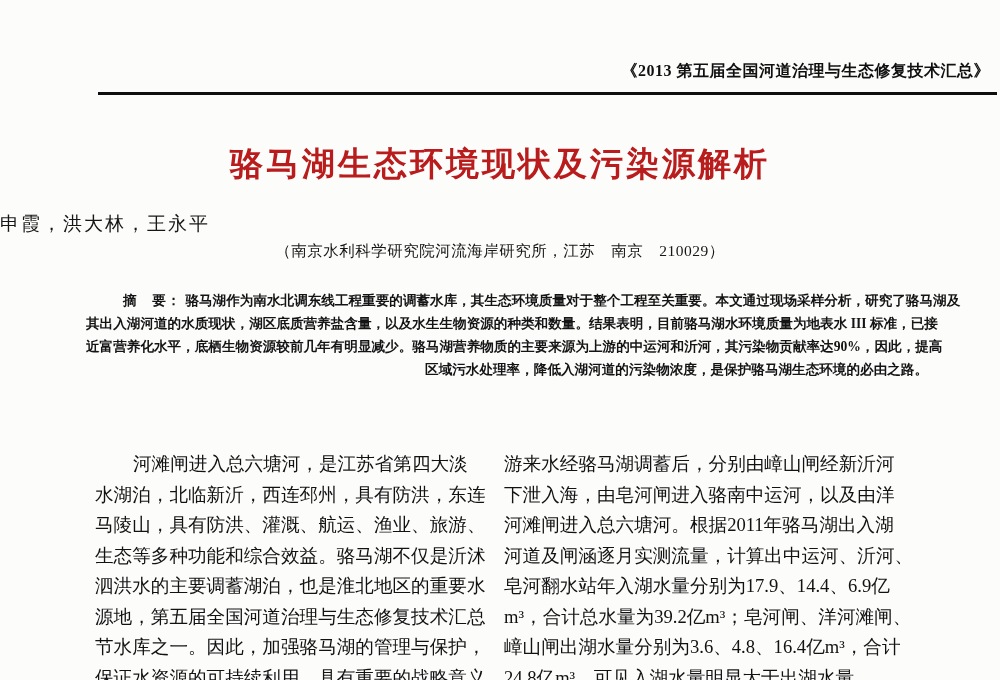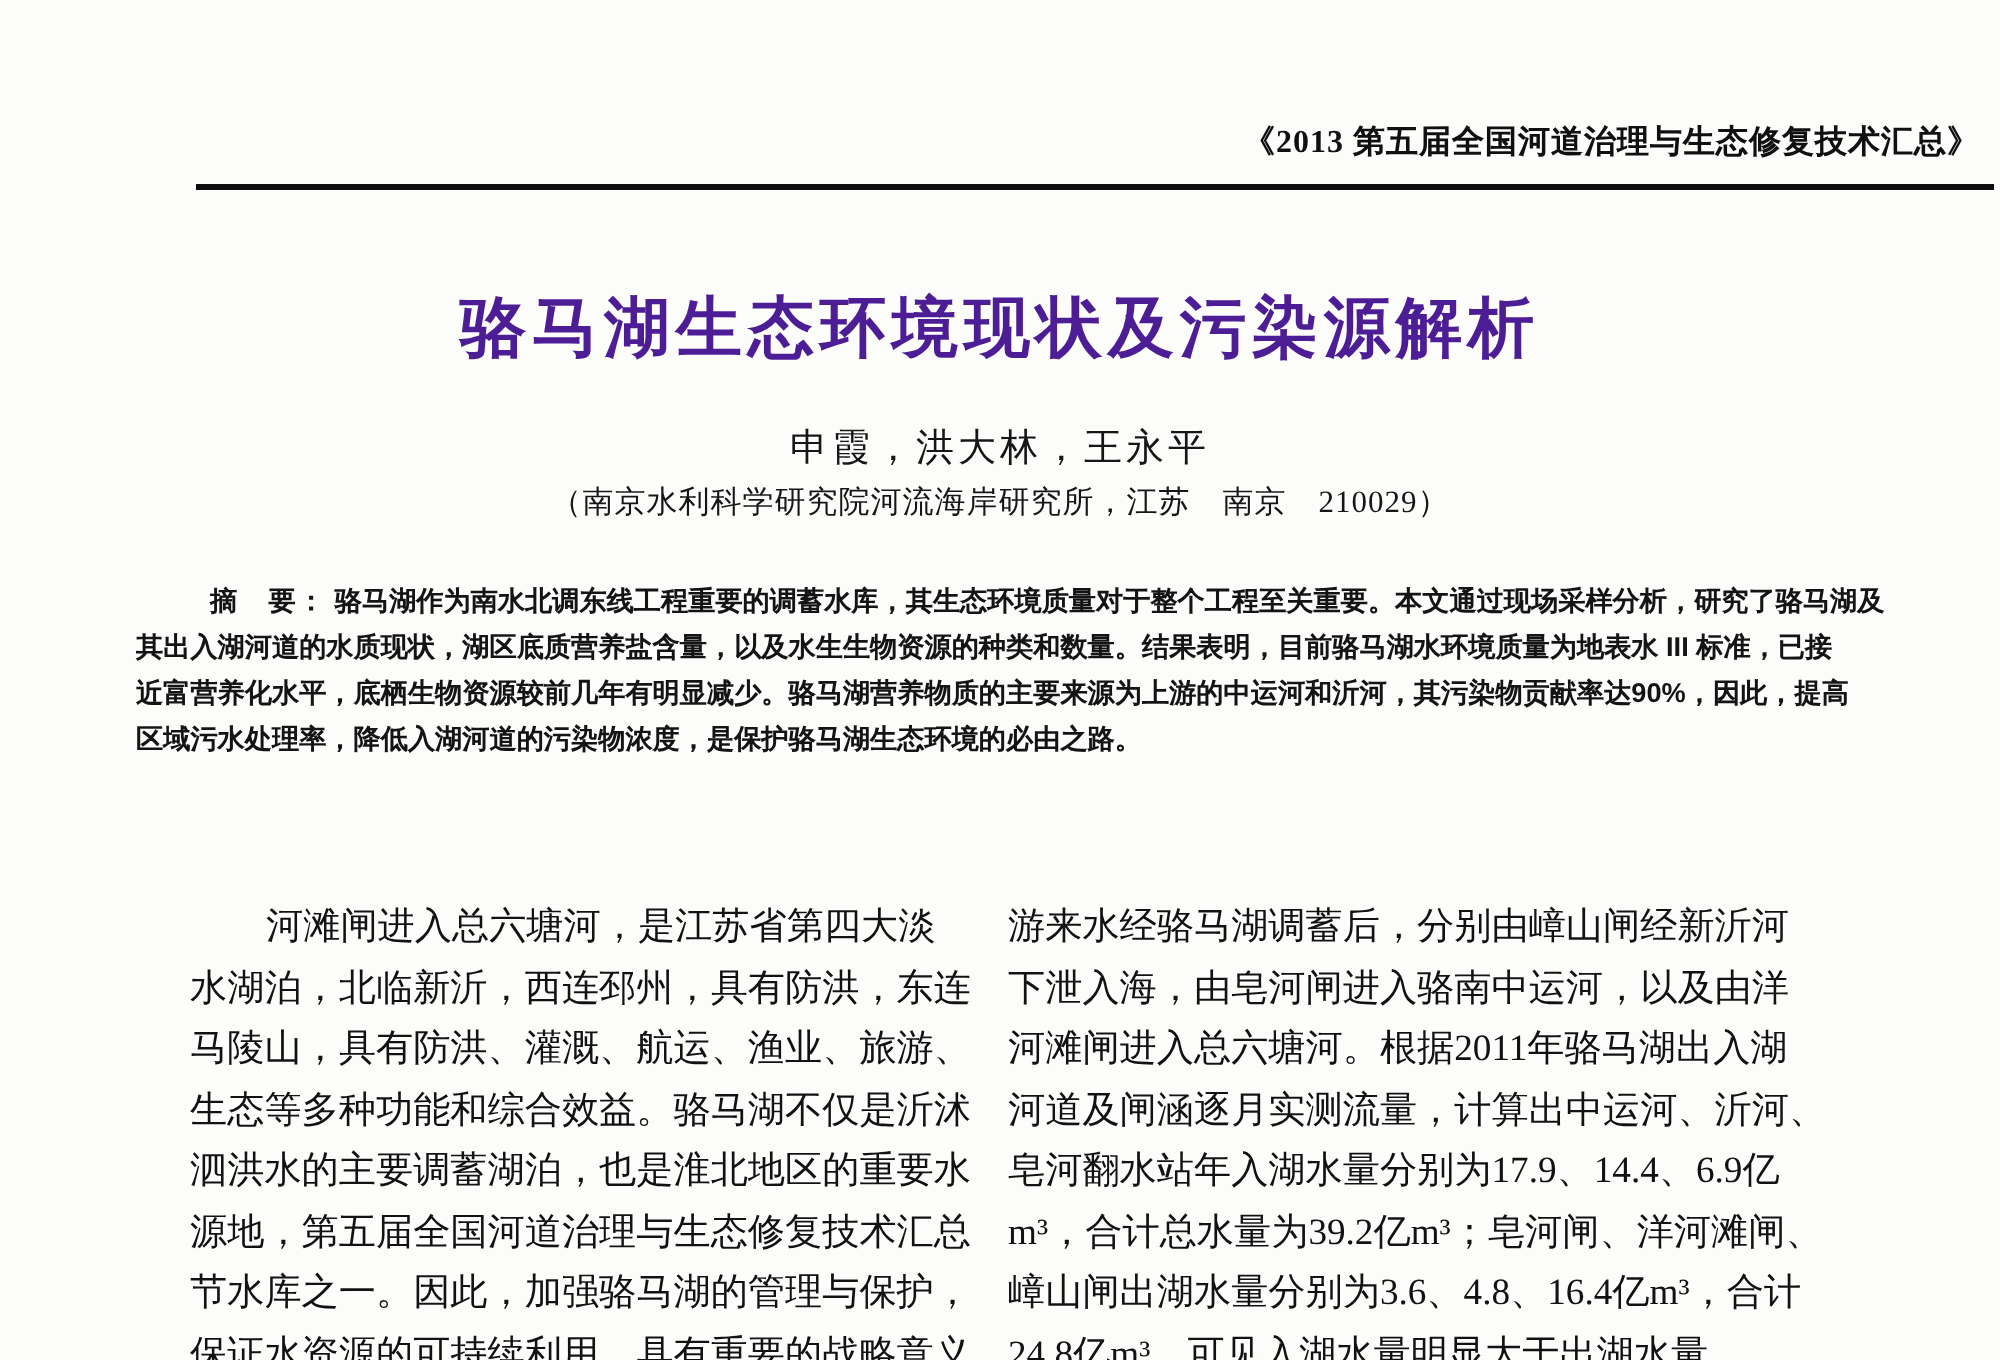--- a/index.html
+++ b/index.html
@@ -20,37 +20,38 @@
   }
   .header-rule{
     position:absolute;top:92px;left:98px;width:899px;height:2.5px;
     background:#0e0e0e;
   }
   .paper-title{
     position:absolute;top:142px;left:0;width:100%;
     text-align:center;
     font-family:"DejaVu Sans", sans-serif;
     font-weight:bold;font-size:33px;letter-spacing:3px;
-    color:#4c1d95;white-space:nowrap;
+    color:#b91c1c;white-space:nowrap;
   }
   .authors{
     position:absolute;top:211px;left:0;width:100%;
-    text-align:center;font-size:19px;letter-spacing:2px;
+    font-size:19px;letter-spacing:2px;
     color:#161616;white-space:nowrap;
   }
   .affiliation{
     position:absolute;top:241px;left:0;width:100%;
     text-align:center;font-size:15.5px;letter-spacing:0.5px;
     color:#161616;white-space:nowrap;
   }
   .abstract{
-    position:absolute;top:289px;left:68px;width:842px;
-    font-family:Liberation Sans, sans-serif;
+    position:absolute;top:289px;left:86px;width:842px;
+    font-family:Liberation Serif, serif;
     font-weight:bold;font-size:13.6px;line-height:23px;
     color:#141414;
+    text-align:right;
   }
   .abstract .a-line{white-space:nowrap;overflow:visible;}
   .abstract .a-line.first{padding-left:37px;}
   .abstract .abstract-label{letter-spacing:1px;margin-right:4px;}
   .keywords{
     position:absolute;top:398px;left:78px;width:842px;
     font-family:"DejaVu Sans", sans-serif;
     font-weight:bold;font-size:13.8px;
     color:#141414;white-space:nowrap;
     padding-left:42px;

